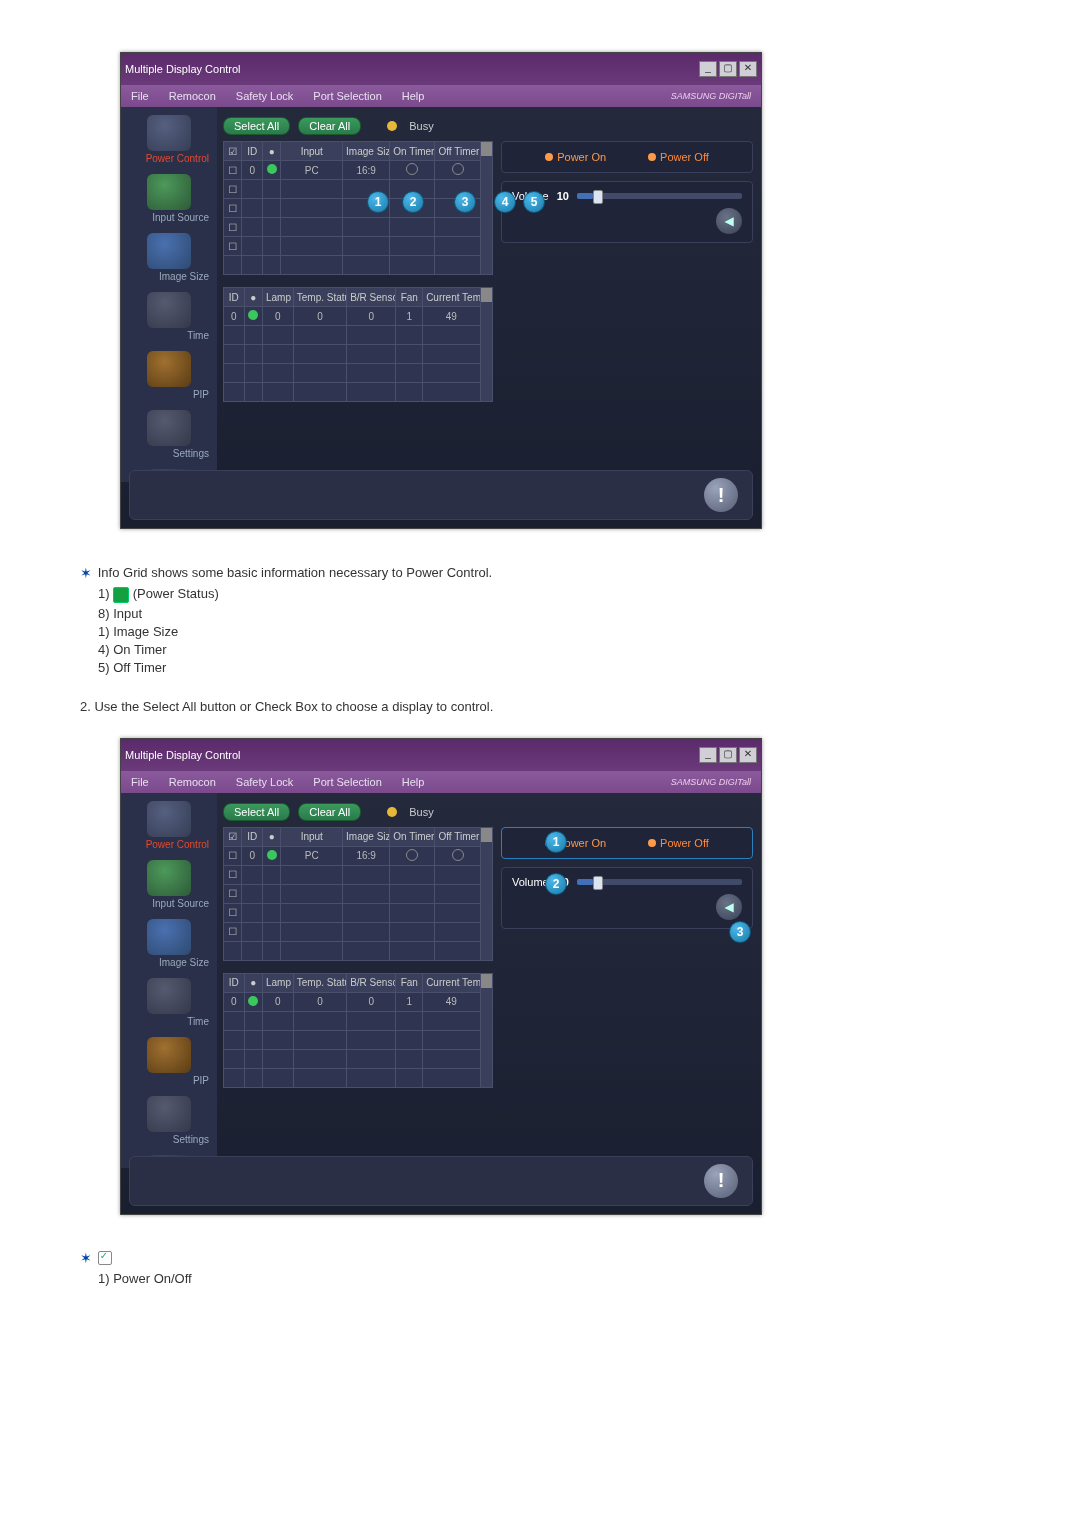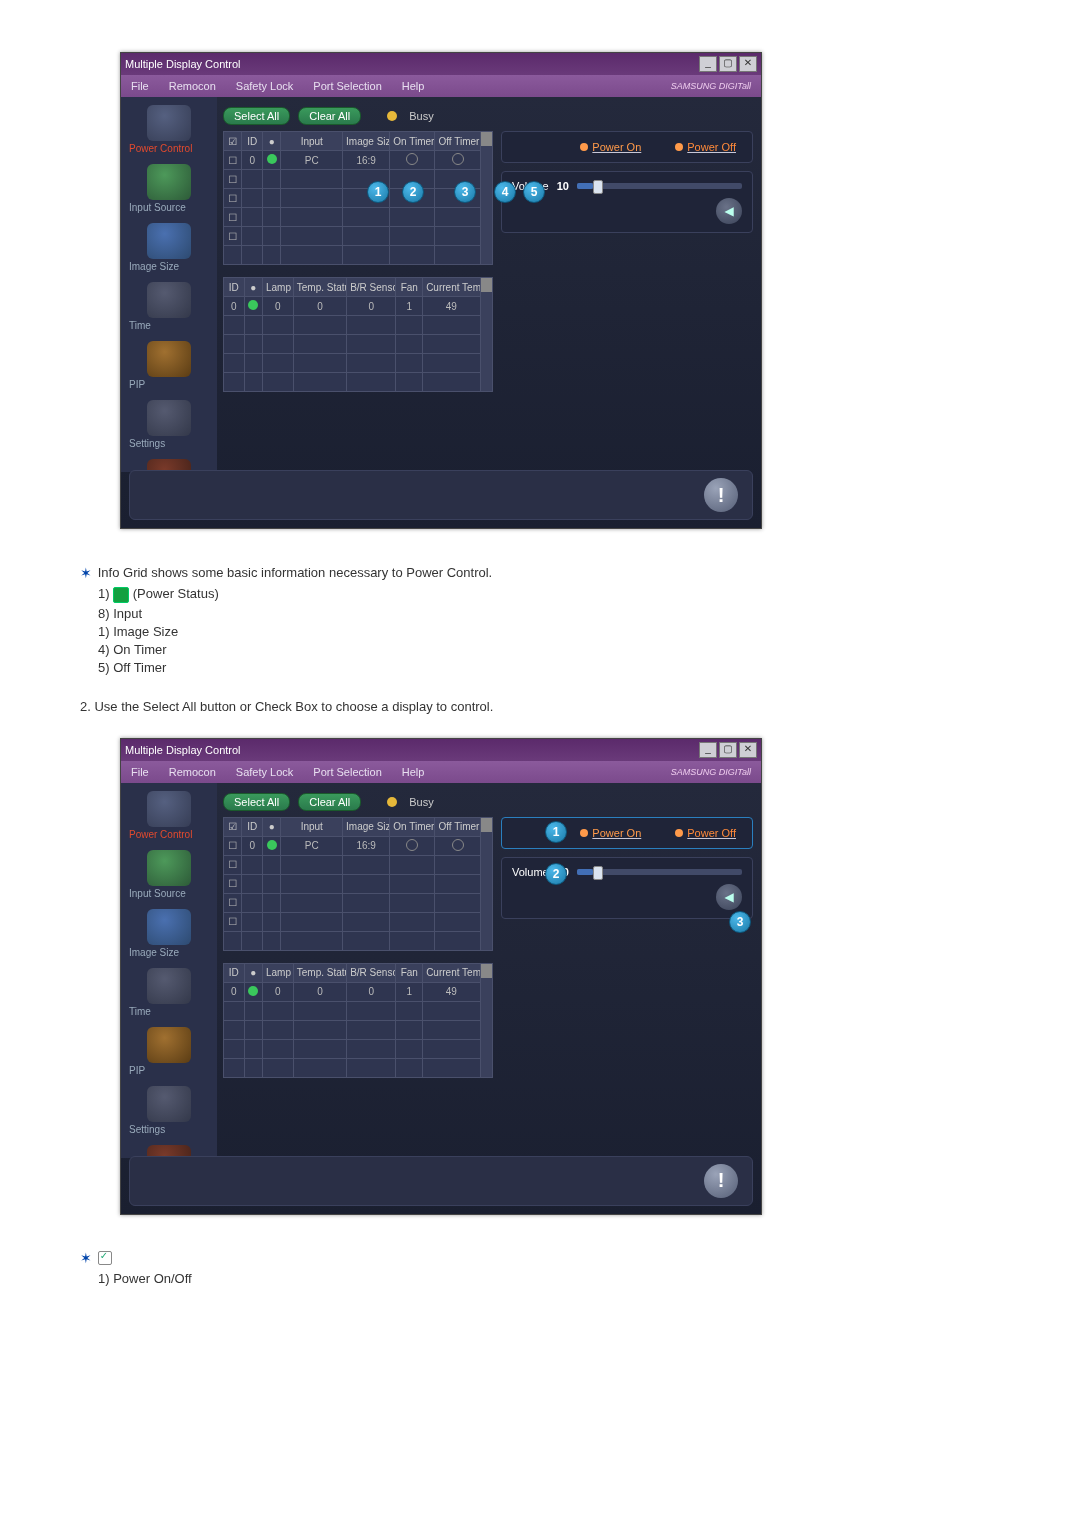--- a/index.html
+++ b/index.html
@@ -33,38 +33,38 @@
     position: relative;
     width: 640px; height: 475px;
     margin: 12px auto 36px 60px;
     background: linear-gradient(#252a3d, #1a1f30);
     border: 1px solid #444;
     box-shadow: 0 0 4px rgba(0,0,0,.4);
     font-size: 11px;
     color: #c8c8d8;
   }
   .titlebar {
-    height: 22px; background: linear-gradient(#5b2a6b, #6a3a7a);
+    height: 32px; background: linear-gradient(#5b2a6b, #6a3a7a);
     display: flex; align-items: center; padding: 0 4px;
     color: #fff; font-size: 11px;
   }
   .titlebar .winbtns { margin-left: auto; display: flex; gap: 2px; }
   .winbtn { width: 16px; height: 14px; background: #cfcfd5; border: 1px solid #777; font-size: 10px; text-align: center; line-height: 12px; color: #333; }
   .menubar {
     height: 22px; background: linear-gradient(#8b5a9c, #7b4a8c);
     display: flex; align-items: center; color: #e8dff0; font-size: 11px;
   }
   .menubar span { padding: 0 10px; }
   .brand { margin-left: auto; padding-right: 8px; font-size: 9px; font-style: italic; color: #ece; }
   .main { display: flex; height: calc(100% - 40px - 60px); }
   .sidebar {
     width: 96px; background: #2a304a; padding: 8px 0;
     display: flex; flex-direction: column; align-items: center; gap: 4px;
   }
-  .side-item { width: 80px; text-align: left; font-size: 10px; color: #9ab; padding-bottom: 6px; }
+  .side-item { width: 80px; text-align: right; font-size: 10px; color: #9ab; padding-bottom: 6px; }
   .side-item.active { color: #e24a2e; }
   .side-icon {
     width: 44px; height: 36px; margin: 0 auto 2px;
     background: radial-gradient(circle at 40% 30%, #556080, #363d55);
     border-radius: 6px;
   }
   .side-icon.green { background: radial-gradient(circle at 40% 30%, #4d995a, #2d5a38); }
   .side-icon.blue  { background: radial-gradient(circle at 40% 30%, #4a70b0, #2d4a70); }
   .side-icon.dark  { background: radial-gradient(circle at 40% 30%, #555a70, #33384a); }
   .side-icon.amber { background: radial-gradient(circle at 40% 30%, #a07030, #5a3c14); }
@@ -93,21 +93,21 @@
   table.grid th { background: #3a405c; color: #ccc; font-weight: normal; }
   .dot-g { display:inline-block; width:10px; height:10px; border-radius:50%; background:#3ac85c; }
   .dot-o { display:inline-block; width:10px; height:10px; border-radius:50%; background:transparent; border:1px solid #888; }
   .scrollcell { width: 10px; background:#555; position:relative; }
   .scrollcell .thumb { position:absolute; left:0; right:0; top:0; height:14px; background:#888; }
 
   .powerbox, .volbox {
     background: #1f2438; border: 1px solid #3a405c; border-radius: 4px;
     padding: 8px 10px; margin-bottom: 8px;
   }
-  .powerbtns { display:flex; gap: 22px; justify-content: flex-end; text-decoration: underline; }
+  .powerbtns { display:flex; gap: 30px; justify-content: center; }
   .pbtn {
     background: transparent; color: #ff9a4a; font-size: 11px; border: none;
     display: flex; align-items: center; gap: 4px;
   }
   .pbtn .pd { width:8px; height:8px; border-radius:50%; background:#ff9a4a; }
   .pbtn.off { color: #ff8a3a; }
   .volrow { display:flex; align-items:center; gap: 8px; color:#fff; font-size:11px; }
   .slider {
     flex:1; height: 6px; background: #414a68; position: relative; border-radius: 2px;
   }

